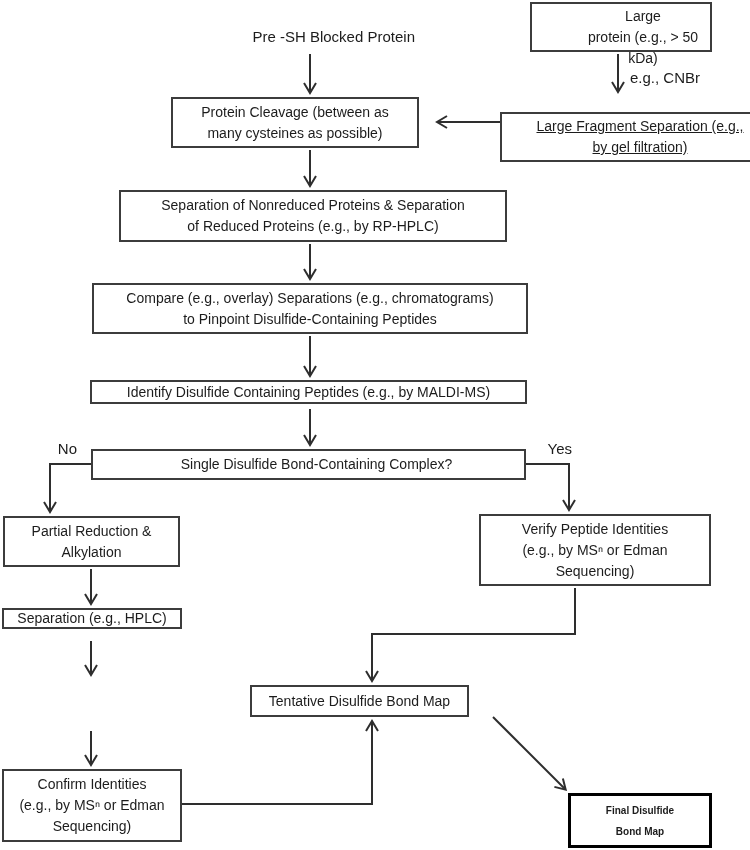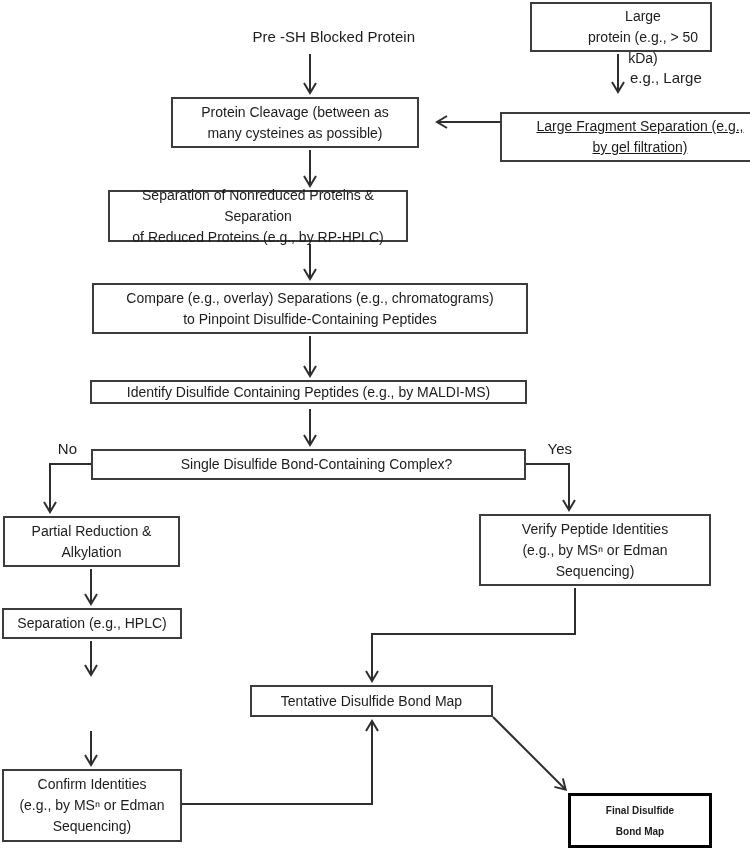--- a/index.html
+++ b/index.html
@@ -80,58 +80,58 @@
     <path class="ln" marker-end="url(#ah)" d="M91 569 L91 603"></path>
     <path class="ln" marker-end="url(#ah)" d="M91 641 L91 674"></path>
     <path class="ln" marker-end="url(#ah)" d="M91 731 L91 764"></path>
     <path class="ln" marker-end="url(#ah)" d="M575 588 L575 634 L372 634 L372 680"></path>
     <path class="ln" marker-end="url(#ah)" d="M182 804 L372 804 L372 722"></path>
     <path class="ln" marker-end="url(#ah)" d="M493 717 L565 789"></path>
   </svg>
 
   <div class="flabel" style="left:195px; top:28px; width:220px;">Pre -SH Blocked Protein</div>
 
-  <div class="flabel left-align" style="left:630px; top:69px; width:100px;">e.g., Large</div>
+  <div class="flabel left-align" style="left:630px; top:69px; width:100px;">e.g., CNBr</div>
 
   <div class="flabel" style="left:37px; top:440px; width:40px;">No</div>
 
   <div class="flabel" style="left:532px; top:440px; width:40px;">Yes</div>
 
 
   <div class="node" style="left:530px; top:2px; width:182px; height:50px;padding-left:48px;">Pre -SH Blocked Large
 protein (e.g., &gt; 50 kDa)</div>
 
   <div class="node" style="left:171px; top:97px; width:248px; height:51px;">Protein Cleavage (between as
 many cysteines as possible)</div>
 
   <div class="node" style="left:500px; top:112px; width:280px; height:50px;text-decoration:underline;">Large Fragment Separation (e.g.,
 by gel filtration)</div>
 
-  <div class="node" style="left:108px; top:190px; width:300px; height:52px;">Separation of Nonreduced Proteins &amp; Separation
+  <div class="node" style="left:119px; top:190px; width:388px; height:52px;">Separation of Nonreduced Proteins &amp; Separation
 of Reduced Proteins (e.g., by RP-HPLC)</div>
 
   <div class="node" style="left:92px; top:283px; width:436px; height:51px;">Compare (e.g., overlay) Separations (e.g., chromatograms)
 to Pinpoint Disulfide-Containing Peptides</div>
 
   <div class="node" style="left:90px; top:380px; width:437px; height:24px;">Identify Disulfide Containing Peptides (e.g., by MALDI-MS)</div>
 
   <div class="node" style="left:91px; top:449px; width:435px; height:31px;padding-left:20px;">Single Disulfide Bond-Containing Complex?</div>
 
   <div class="node" style="left:3px; top:516px; width:177px; height:51px;">Partial Reduction &amp;
 Alkylation</div>
 
-  <div class="node" style="left:2px; top:608px; width:180px; height:31px;">Separation (e.g., HPLC)</div>
+  <div class="node" style="left:2px; top:608px; width:180px; height:21px;">Separation (e.g., HPLC)</div>
 
 
   <div class="node" style="left:2px; top:769px; width:180px; height:73px;">Confirm Identities
 (e.g., by MSⁿ or Edman
 Sequencing)</div>
 
   <div class="node" style="left:479px; top:514px; width:232px; height:72px;">Verify  Peptide Identities
 (e.g., by MSⁿ or Edman
 Sequencing)</div>
 
-  <div class="node" style="left:250px; top:685px; width:243px; height:32px;">Tentative Disulfide Bond Map</div>
+  <div class="node" style="left:250px; top:685px; width:219px; height:32px;">Tentative Disulfide Bond Map</div>
 
   <div class="node final" style="left:568px; top:793px; width:144px; height:55px;">Final Disulfide
 Bond Map</div>
 
 </div>
 
 </body></html>

